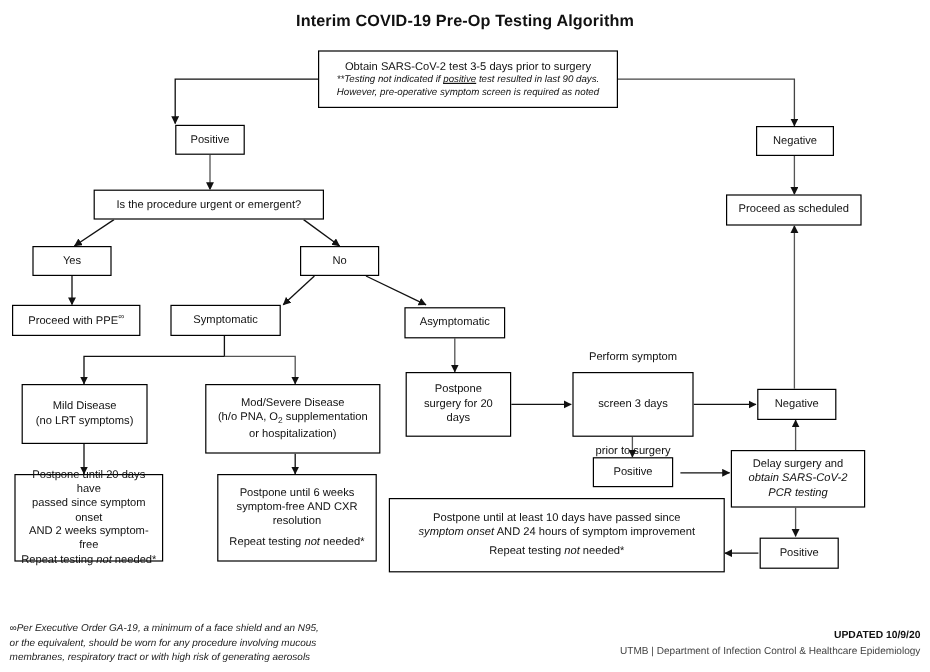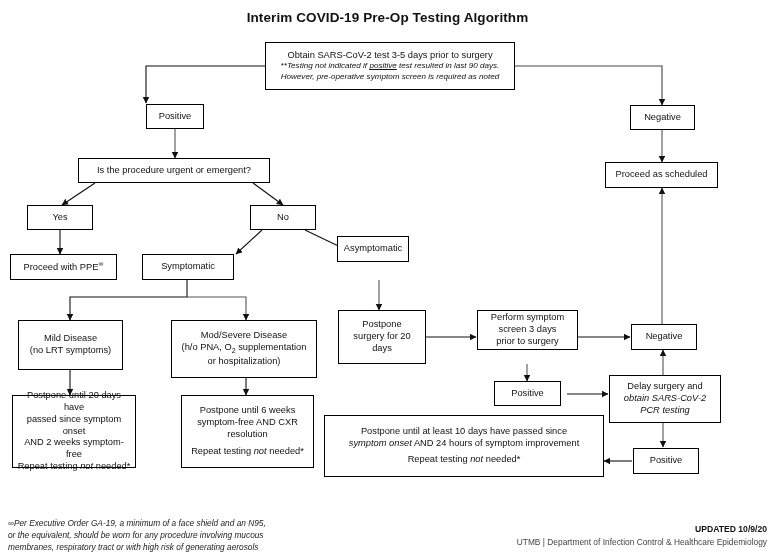--- a/index.html
+++ b/index.html
@@ -133,21 +133,21 @@
   </div>
 
   <div class="node" style="left:605px;top:162px;width:113px;height:26px;">
     <span class="ln">Proceed as scheduled</span>
   </div>
 
   <div class="node" style="left:142px;top:254px;width:92px;height:26px;">
     <span class="ln">Symptomatic</span>
   </div>
 
-  <div class="node" style="left:337px;top:236px;width:72px;height:26px;">
+  <div class="node" style="left:337px;top:256px;width:84px;height:26px;">
     <span class="ln">Asymptomatic</span>
   </div>
 
   <div class="node" style="left:18px;top:320px;width:105px;height:50px;">
     <span class="ln">Mild Disease</span>
     <span class="ln">(no LRT symptoms)</span>
   </div>
 
   <div class="node" style="left:171px;top:320px;width:146px;height:58px;">
     <span class="ln">Mod/Severe Disease</span>
@@ -170,21 +170,21 @@
     <span class="gap"></span>
     <span class="ln"><span>Repeat testing </span><span class="ital">not</span><span> needed*</span></span>
   </div>
 
   <div class="node" style="left:338px;top:310px;width:88px;height:54px;">
     <span class="ln">Postpone</span>
     <span class="ln">surgery for 20</span>
     <span class="ln">days</span>
   </div>
 
-  <div class="node" style="left:477px;top:310px;width:101px;height:40px;">
+  <div class="node" style="left:477px;top:310px;width:101px;height:54px;gap:27px;">
     <span class="ln">Perform symptom</span>
     <span class="ln">screen 3 days</span>
     <span class="ln">prior to surgery</span>
   </div>
 
   <div class="node" style="left:494px;top:381px;width:67px;height:25px;">
     <span class="ln">Positive</span>
   </div>
 
   <div class="node" style="left:631px;top:324px;width:66px;height:26px;">

